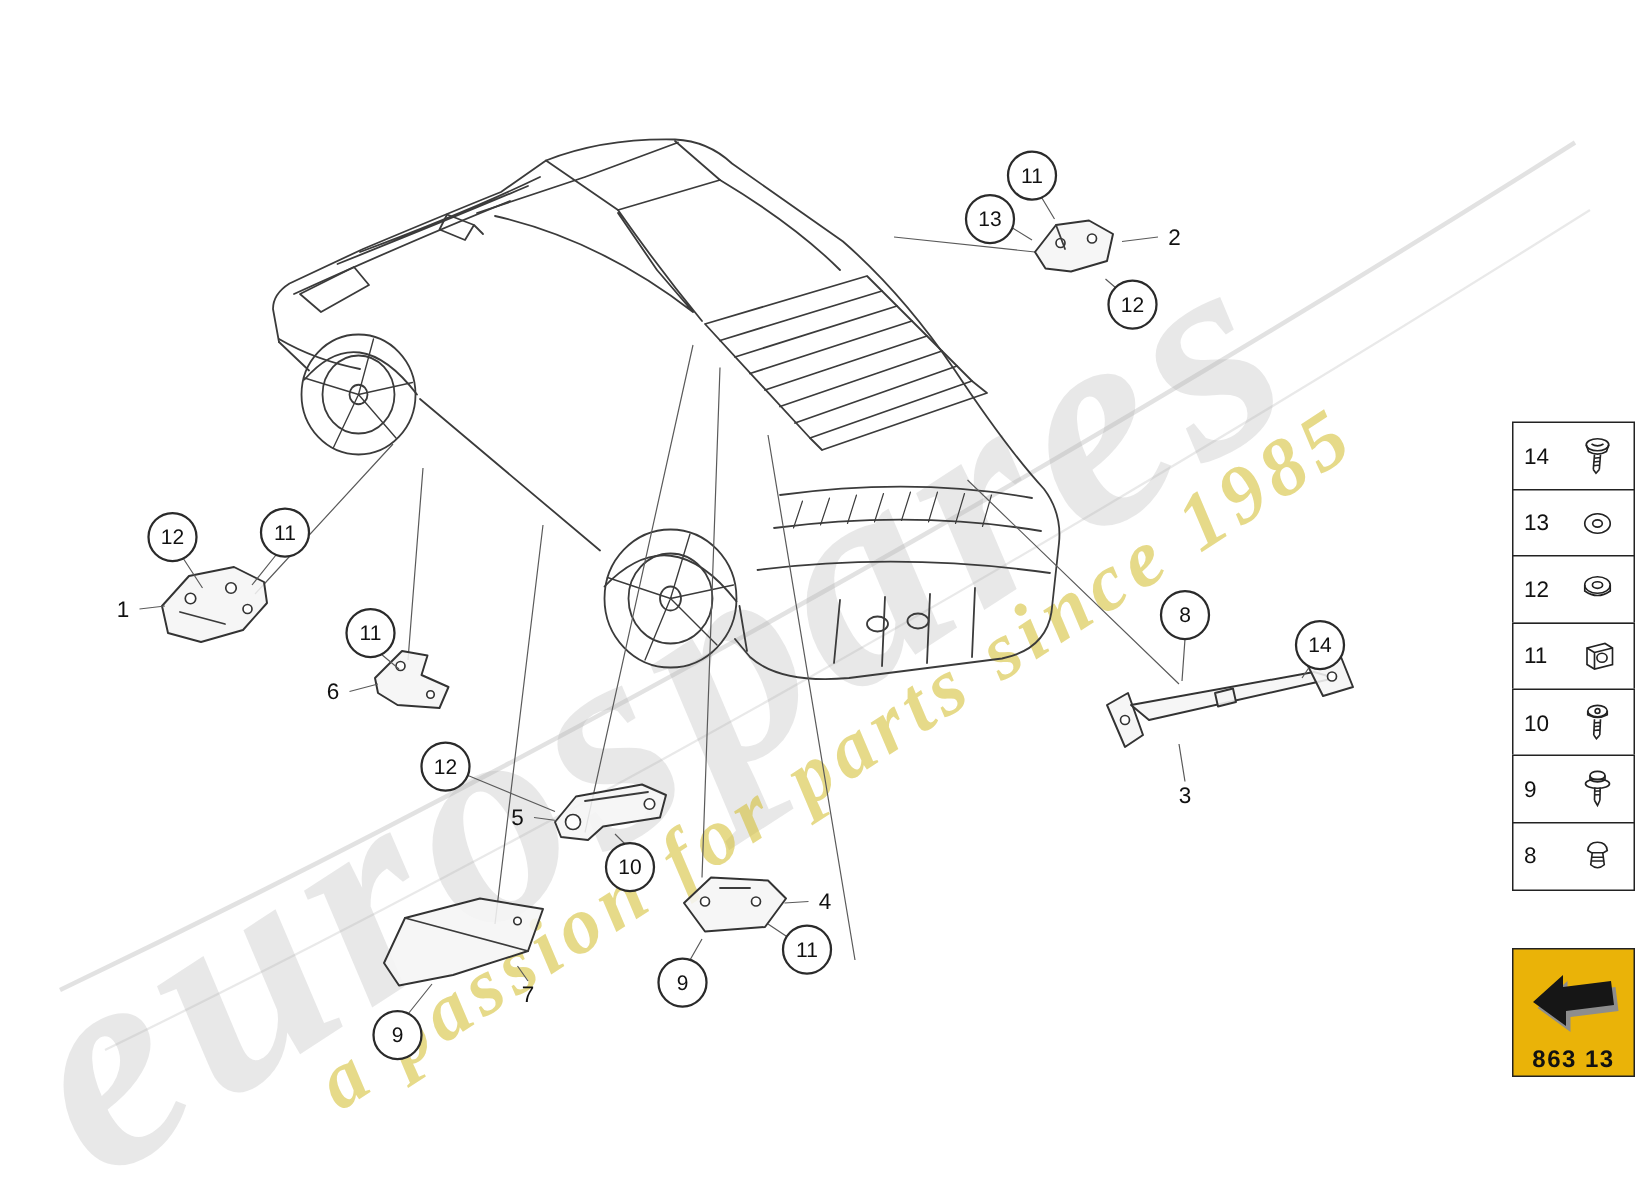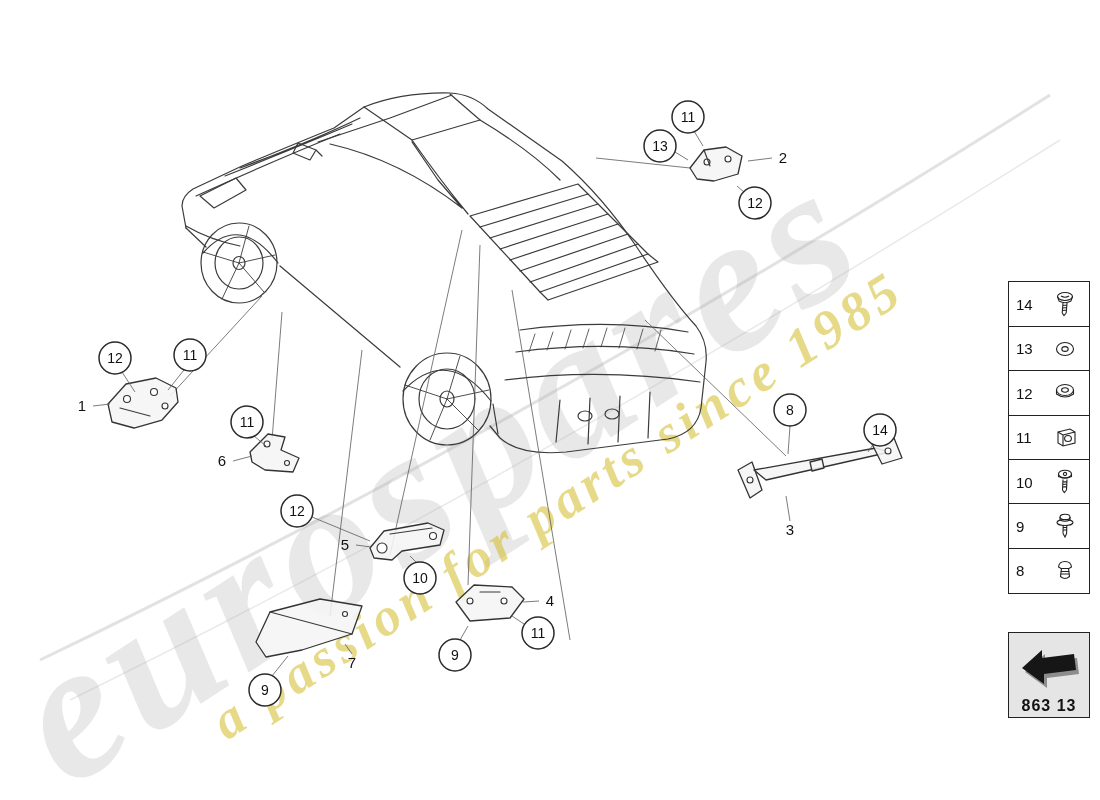--- a/index.html
+++ b/index.html
@@ -22,21 +22,21 @@
   .co-circle{fill:#ffffff;stroke:#2a2a2a;stroke-width:1.5;}
   .co-text{font:14px "Liberation Sans",sans-serif;fill:#111;text-anchor:middle;}
   .pl-text{font:15px "Liberation Sans",sans-serif;fill:#111;text-anchor:middle;}
   
   .legend{position:absolute;left:1008px;top:283px;width:82px;z-index:3;}
   .legend-row{box-sizing:border-box;height:46px;border:1.6px solid #222;margin-top:-1.6px;
               display:flex;align-items:center;background:#fff;}
   .legend-num{font-size:15px;color:#111;padding-left:7px;width:24px;flex:0 0 auto;}
   .legend-ic{flex:1;display:flex;justify-content:center;align-items:center;}
   .codebox{position:absolute;left:1008px;top:632px;width:82px;height:86px;z-index:3;
-           box-sizing:border-box;border:1.6px solid #222;background:#e5e5e5;
+           box-sizing:border-box;border:1.6px solid #222;background:#eab308;
            display:flex;flex-direction:column;align-items:center;
            padding:8px 4px 6px 4px;}
   .part-code{font-size:16px;font-weight:700;color:#111;letter-spacing:1px;}
   .lic{stroke:#222;stroke-width:1.1;fill:none;}
 </style>
 </head>
 <body>
 
 <div class="stage">
 

